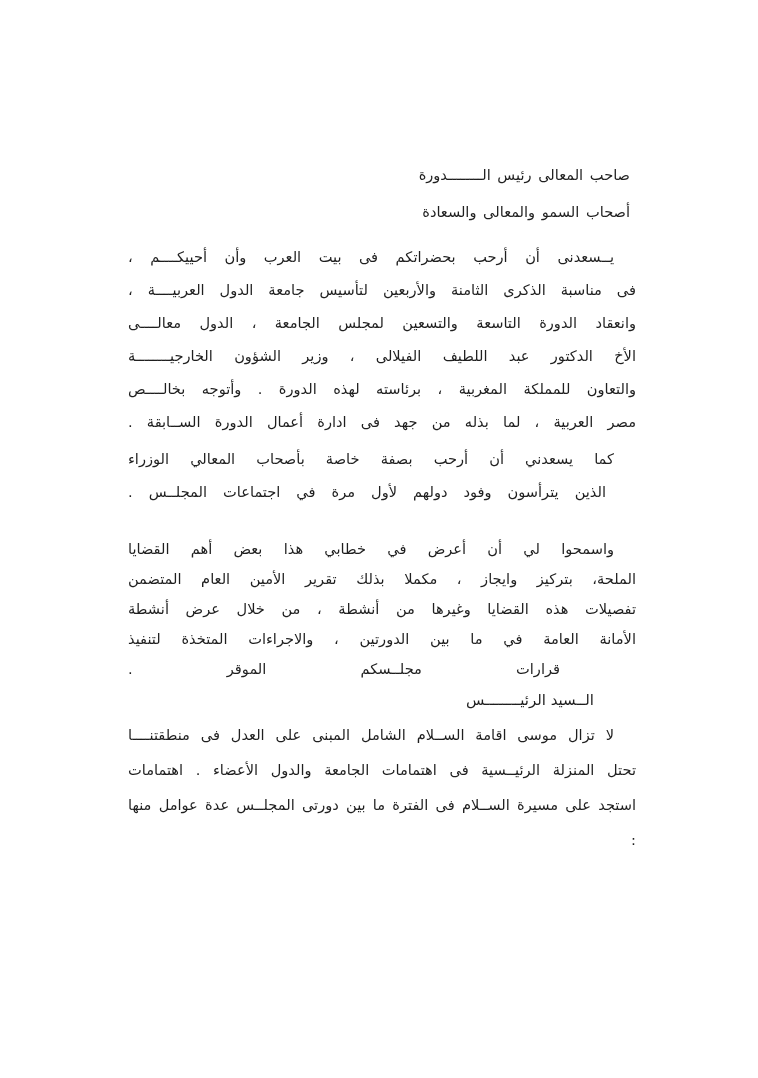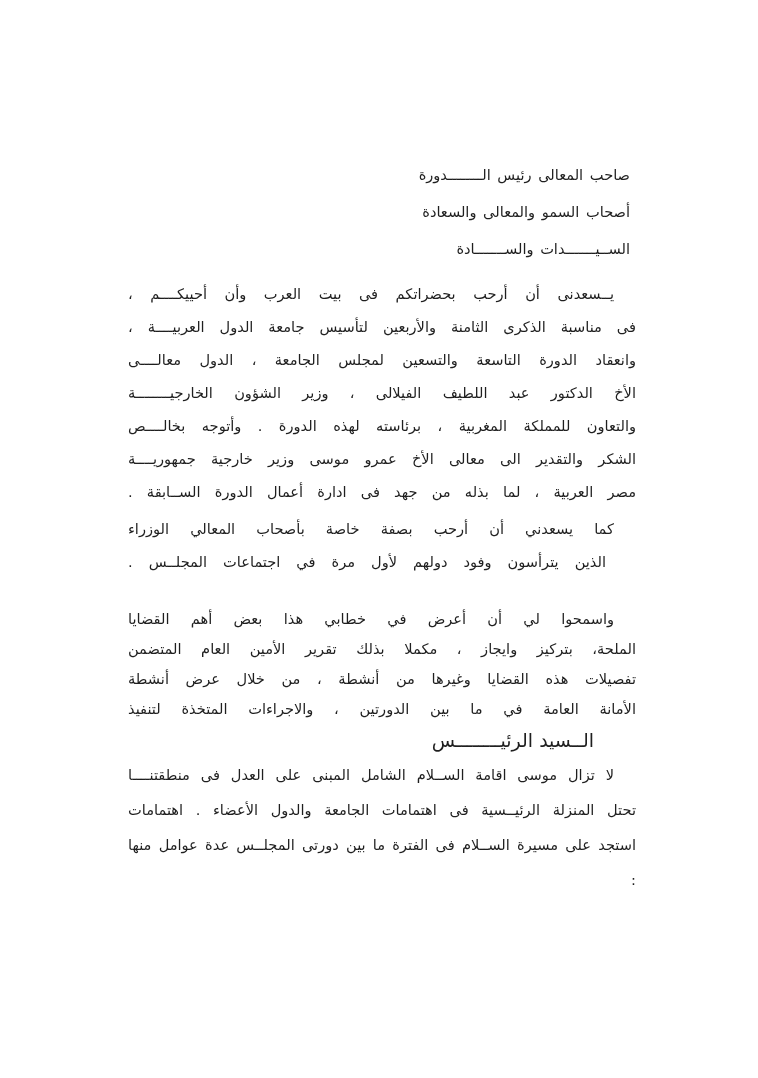--- a/index.html
+++ b/index.html
@@ -56,64 +56,63 @@
     text-align: right;
     text-align-last: right;
     padding-right: 30px;
   }
   .ln-lastshort {
     text-align: right;
     text-align-last: right;
     padding-right: 76px;
   }
   .heading {
-    font-size: 19px;
+    font-size: 15px;
     line-height: 33px;
     margin-top: 0;
     text-align: right;
     padding-right: 42px;
     font-weight: 500;
   }
 </style>
 </head>
 <body>
 
 <div class="page">
   <div class="content">
 
     <section class="salutation">
 
     <div class="line ln-salute">صاحب المعالى رئيس الــــــــدورة</div>
         <div class="line ln-salute">أصحاب السمو والمعالى والسعادة</div>
-        <div class="line ln-salute">الســيـــــــدات والســـــــادة</div>
       </section>
 
     <section class="para p1">
 
     <div class="line ln-first">يــسعدنى أن أرحب بحضراتكم فى بيت العرب وأن أحييكــــم ،</div>
         <div class="line ln-full">فى مناسبة الذكرى الثامنة والأربعين لتأسيس جامعة الدول العربيــــة ،</div>
         <div class="line ln-full">وانعقاد الدورة التاسعة والتسعين لمجلس الجامعة ، الدول معالــــى</div>
         <div class="line ln-full">الأخ الدكتور عبد اللطيف الفيلالى ، وزير الشؤون الخارجيــــــــة</div>
         <div class="line ln-full">والتعاون للمملكة المغربية ، برئاسته لهذه الدورة . وأتوجه بخالــــص</div>
-        <div class="line ln-full">الشكر والتقدير الى معالى الأخ عمرو موسى وزير خارجية جمهوريــــة</div>
         <div class="line ln-full">مصر العربية ، لما بذله من جهد فى ادارة أعمال الدورة الســابقة .</div>
       </section>
 
     <section class="para p2">
 
     <div class="line ln-first">كما يسعدني أن أرحب بصفة خاصة بأصحاب المعالي الوزراء</div>
         <div class="line ln-short">الذين يترأسون وفود دولهم لأول مرة في اجتماعات المجلــس .</div>
       </section>
 
     <section class="para p3">
 
     <div class="line ln-first">واسمحوا لي أن أعرض في خطابي هذا بعض أهم القضايا</div>
         <div class="line ln-full">الملحة، بتركيز وايجاز ، مكملا بذلك تقرير الأمين العام المتضمن</div>
         <div class="line ln-full">تفصيلات هذه القضايا وغيرها من أنشطة ، من خلال عرض أنشطة</div>
         <div class="line ln-full">الأمانة العامة في ما بين الدورتين ، والاجراءات المتخذة لتنفيذ</div>
+        <div class="line ln-lastshort">قرارات مجلــسكم الموقر .</div>
       </section>
 
     <div class="heading">الــسيد الرئيــــــــس</div>
 
     <section class="para p4">
 
     <div class="line ln-first">لا تزال موسى اقامة الســلام الشامل المبنى على العدل فى منطقتنــــا</div>
         <div class="line ln-full">تحتل المنزلة الرئيــسية فى اهتمامات الجامعة والدول الأعضاء . اهتمامات</div>
         <div class="line ln-full">استجد على مسيرة الســلام فى الفترة ما بين دورتى المجلــس عدة عوامل منها :</div>
       </section>

